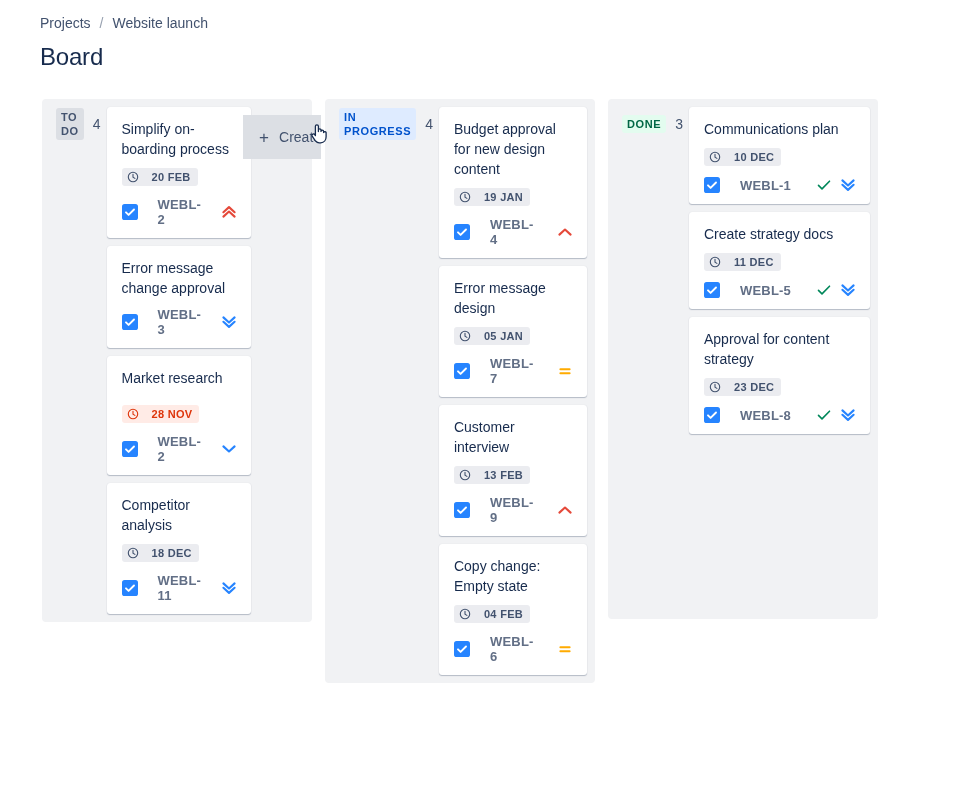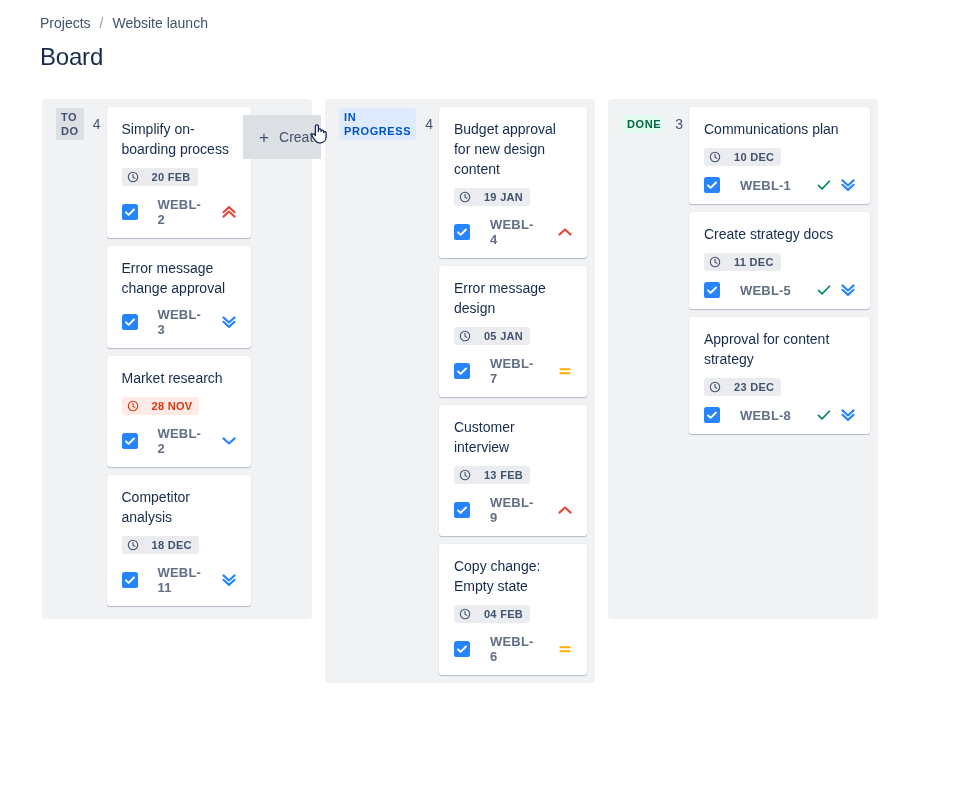--- a/index.html
+++ b/index.html
@@ -92,21 +92,21 @@
     align-items: center;
     gap: 13px;
     font-size: 11px;
     font-weight: bold;
     letter-spacing: 0.3px;
     padding: 3px 7px 3px 5px;
     border-radius: 3px;
     margin-bottom: 11px;
   }
   .chip-normal { background: #ebecf0; color: #42526e; }
-  .chip-overdue { background: #ffebe6; color: #de350b; }
+  .chip-overdue { background: #ffebe6; color: #de350b; margin-top: 8px; }
   .chip-icon { display: block; width: 12px; height: 12px; }
 
   .card-foot {
     display: flex;
     align-items: center;
     gap: 20px;
   }
   .task-icon { width: 16px; height: 16px; display: block; flex: none; }
   .card-key {
     font-size: 13px;

